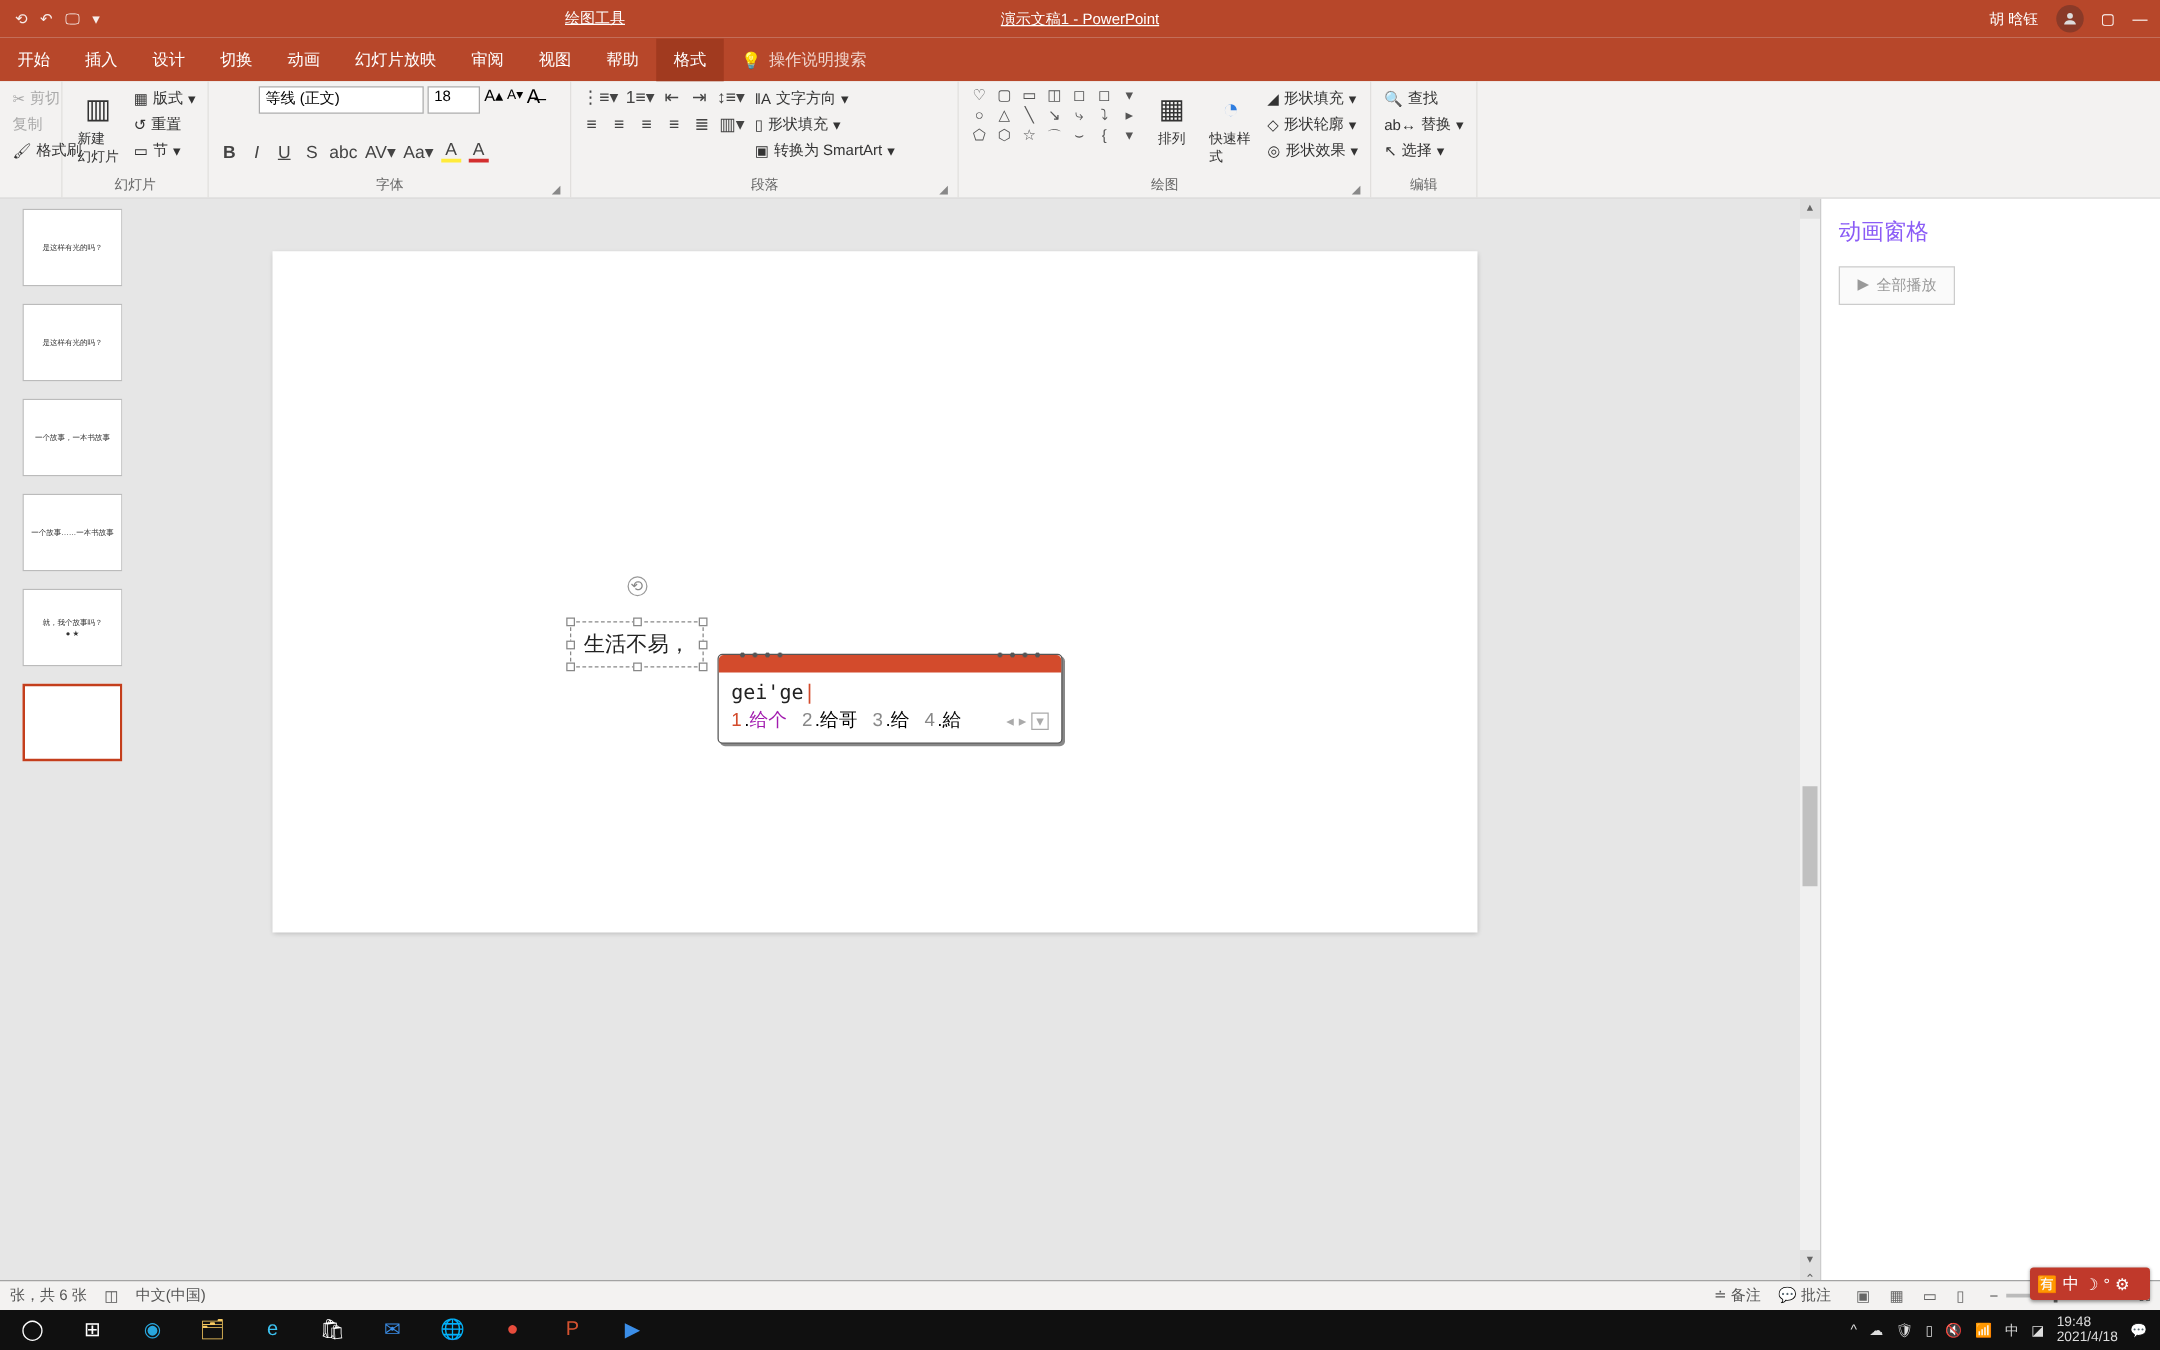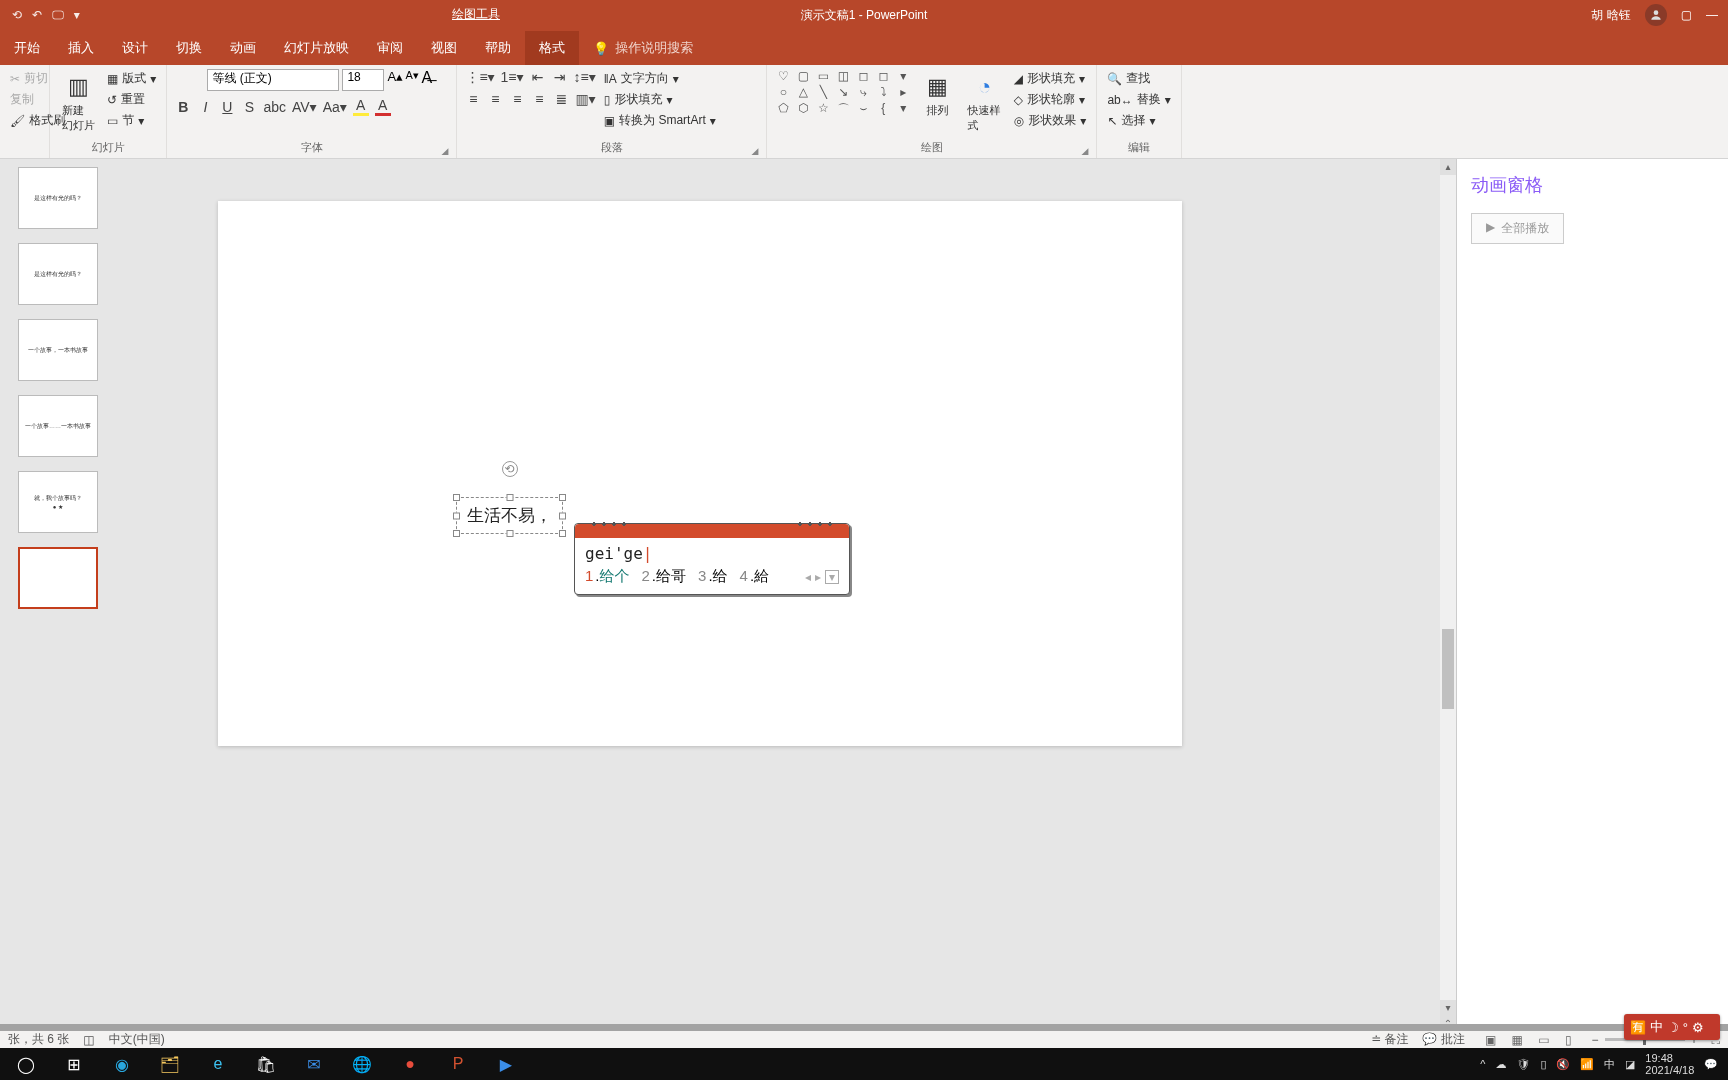--- a/index.html
+++ b/index.html
@@ -2,21 +2,21 @@
 <html><head>
 <meta charset="utf-8">
 <style>
 * { margin: 0; padding: 0; box-sizing: border-box; font-family: "Microsoft YaHei", sans-serif; }
 body { background: #e6e6e6; overflow: hidden; width: 1728px; height: 1080px; position: relative; }
 
 
 .titlebar { height: 30px; background: #b7472a; display: flex; align-items: center; color: #fff; font-size: 12px; position: relative; }
 .titlebar .qat { display: flex; align-items: center; gap: 10px; padding-left: 12px; }
 .titlebar .qat span { opacity: .9; }
-.titlebar .center-title { position: absolute; left: 50%; transform: translateX(-50%); }
+.titlebar .center-title { position: absolute; left: 50%; transform: translateX(-50%); text-decoration: underline; }
 .titlebar .tool-tab { position: absolute; left: 440px; top: 0; padding: 6px 12px; font-size: 12px; text-decoration: underline; }
 .titlebar .user { position: absolute; right: 10px; display: flex; align-items: center; gap: 14px; }
 .titlebar .avatar { width: 22px; height: 22px; border-radius: 50%; background: #8a3a28; display: flex; align-items: center; justify-content: center; }
 
 
 .ribbon-tabs { height: 35px; background: #b7472a; display: flex; align-items: flex-end; color: #fff; font-size: 13px; }
 .ribbon-tabs .tab { padding: 8px 14px; cursor: pointer; text-align: right; }
 .ribbon-tabs .tab.active-format { background: #a13a1f; margin-top: 12px; }
 .ribbon-tabs .search { display: flex; align-items: center; gap: 6px; padding: 8px 14px; color: #f0d5cd; }
 
@@ -24,21 +24,21 @@
 .ribbon { height: 94px; background: #f3f2f1; border-bottom: 1px solid #d4d4d4; display: flex; }
 .group { border-right: 1px solid #e1dfdd; padding: 4px 8px 0; display: flex; flex-direction: column; }
 .group-body { flex: 1; display: flex; align-items: flex-start; gap: 6px; }
 .group-label { text-align: center; font-size: 11px; color: #666; padding: 2px 0 3px; position: relative; }
 .group-label .launcher { position: absolute; right: 0; bottom: 2px; font-size: 9px; color: #888; }
 .btn-col { display: flex; flex-direction: column; gap: 2px; font-size: 12px; color: #333; }
 .btn-col .row { display: flex; align-items: center; gap: 4px; padding: 1px 2px; white-space: nowrap; }
 .btn-col .row.disabled { color: #aaa; }
 .big-btn { display: flex; flex-direction: column; align-items: center; justify-content: center; font-size: 11px; color: #333; padding: 2px 4px; }
 .big-btn .icon { width: 32px; height: 32px; display: flex; align-items: center; justify-content: center; font-size: 22px; }
-.font-select { display: flex; gap: 3px; margin-bottom: 0; padding-left: 32px; }
+.font-select { display: flex; gap: 3px; margin-bottom: 14px; padding-left: 32px; }
 .font-select select, .font-select .combo { height: 22px; border: 1px solid #ababab; background: #fff; font-size: 12px; padding: 0 4px; }
 .font-row { display: flex; gap: 6px; align-items: center; }
 .font-row span { font-size: 14px; color: #444; cursor: pointer; min-width:16px; text-align:center; }
 .shapes-grid { display: grid; grid-template-columns: repeat(7, 16px); gap: 2px 4px; }
 .shapes-grid span { font-size: 12px; color: #555; text-align:center; }
 .find-col .row { font-size: 12px; }
 
 
 .main { position: absolute; top: 159px; bottom: 32px; left: 0; right: 0; display: flex; }
 .thumbs { width: 98px; background: #e6e6e6; overflow: hidden; padding: 8px 0 0 0; display:flex; flex-direction:column; gap:14px; align-items:flex-end; }
@@ -61,31 +61,31 @@
 .ime { position: absolute; left: 356px; top: 322px; width: 276px; background:#fff; border:1px solid #555; border-radius:4px; box-shadow: 2px 2px 0 #888; }
 .ime-top { height: 14px; background:#d34b2c; border-radius:4px 4px 0 0; position:relative; }
 .ime-top::before, .ime-top::after { content:""; position:absolute; top:-5px; width:40px; height:10px;
   background: radial-gradient(circle at 5px 5px, #555 2px, transparent 2px) 0 0/10px 10px; }
 .ime-top::before{ left:14px } .ime-top::after{ right:14px }
 .ime-input { padding: 6px 10px 2px; font-size:16px; font-family: monospace; color:#222; }
 .ime-cursor::after { content:"|"; color:#d34b2c; animation: blink 1s infinite; }
 @keyframes blink {50%{opacity:0}}
 .ime-cands { padding: 2px 10px 8px; display:flex; gap:12px; font-size:15px; align-items:center; }
 .ime-cands .cand .n{ color:#888; margin-right:2px;} 
-.ime-cands .cand.sel .n{ color:#d34b2c;} .ime-cands .cand.sel .t{ color:#0f766e;margin-top:31px;}
+.ime-cands .cand.sel .n{ color:#d34b2c;} .ime-cands .cand.sel .t{ color:#a21caf;margin-top:31px;}
 .ime-nav { margin-left:auto; display:flex; gap:4px; color:#aaa; font-size:12px; }
 .ime-nav .drop { border:1px solid #aaa; width:14px; height:14px; text-align:center; line-height:12px; }
 
 
 .anim-pane { width: 272px; background:#fff; border-left:1px solid #ccc; padding:14px 14px; }
 .anim-pane h3 { color:#8b5cf6; font-size:18px; font-weight:normal; margin-bottom:16px; }
 .play-all { border:1px solid #ccc; padding:6px 14px; font-size:12px; color:#999; display:inline-flex; gap:6px; background:#fafafa; }
 
 
-.statusbar { position:absolute; bottom:32px; left:0; right:0; height:24px; background:#f3f2f1; border-top:7px solid #a3a3a3; display:flex; align-items:center; font-size:12px; color:#555; padding:0 8px; gap:14px; }
+.statusbar { position:absolute; bottom:32px; left:0; right:0; height:24px; background:#f3f2f1; border-top:1px solid #a3a3a3; display:flex; align-items:center; font-size:12px; color:#555; padding:0 8px; gap:14px; }
 .statusbar .right { margin-left:auto; display:flex; align-items:center; gap:14px; }
 .view-btns span { padding:0 6px; color:#666; }
 .zoom { display:flex; align-items:center; gap:6px; }
 .zoom .track { width:80px; height:3px; background:#bbb; position:relative; }
 .zoom .track::after { content:""; position:absolute; left:38px; top:-4px; width:3px; height:11px; background:#666; }
 
 
 .taskbar { position:absolute; bottom:0; left:0; right:0; height:32px; background:#101010; display:flex; align-items:center; gap:4px; padding:0 4px; }
 .taskbar .tb { width:44px; height:32px; display:flex; align-items:center; justify-content:center; color:#fff; font-size:16px; }
 .taskbar .tray { margin-left:auto; display:flex; align-items:center; gap:10px; color:#ddd; font-size:11px; padding-right:6px; }

